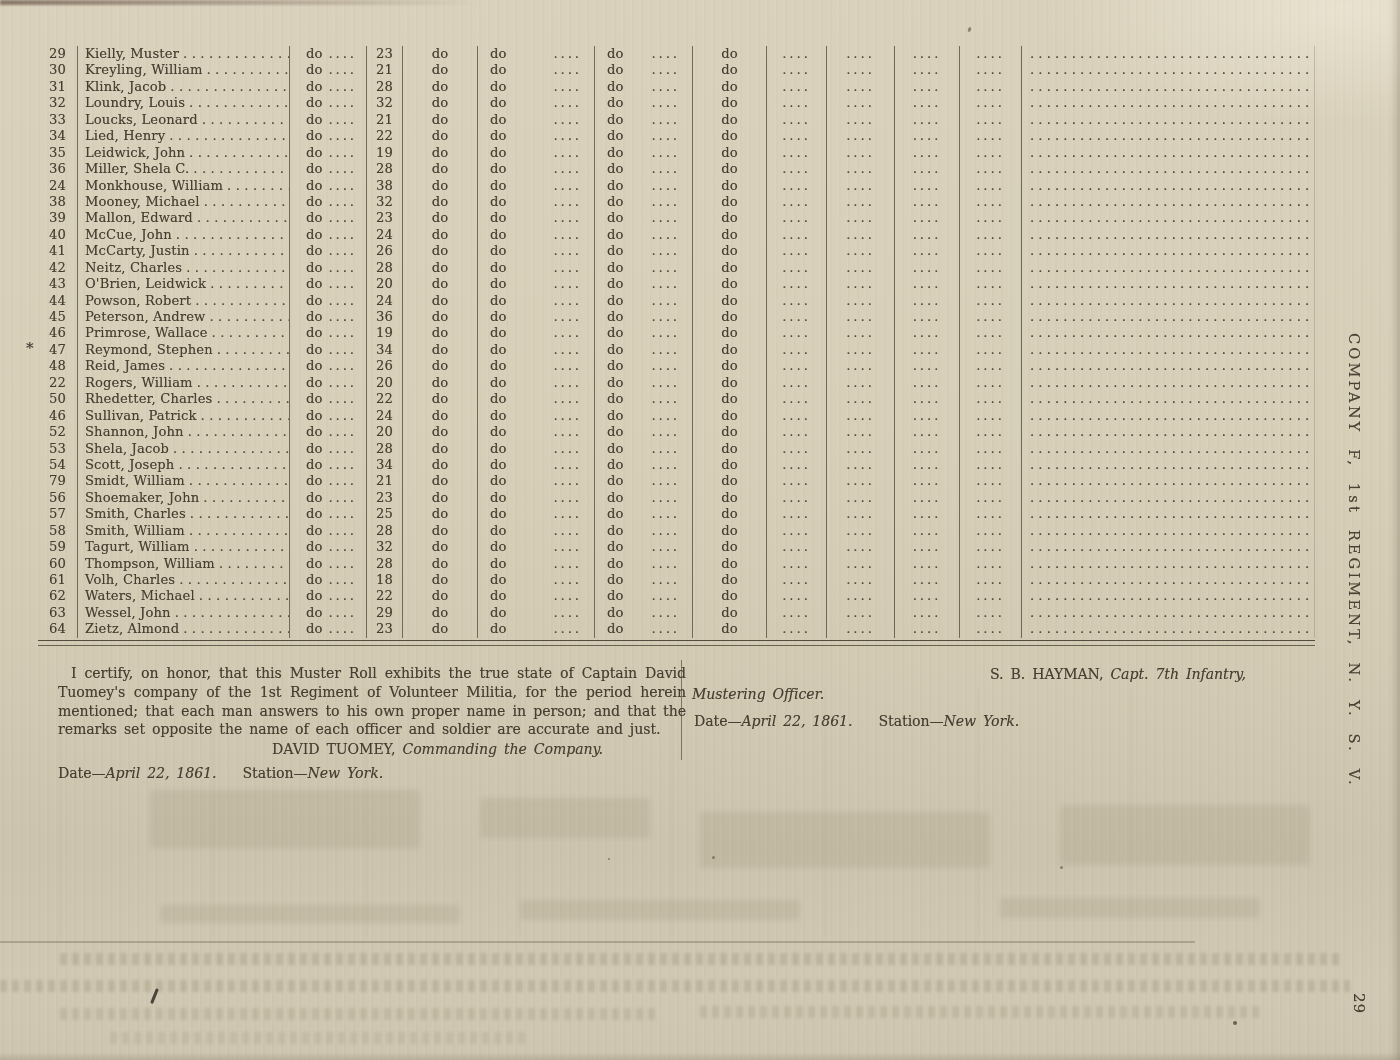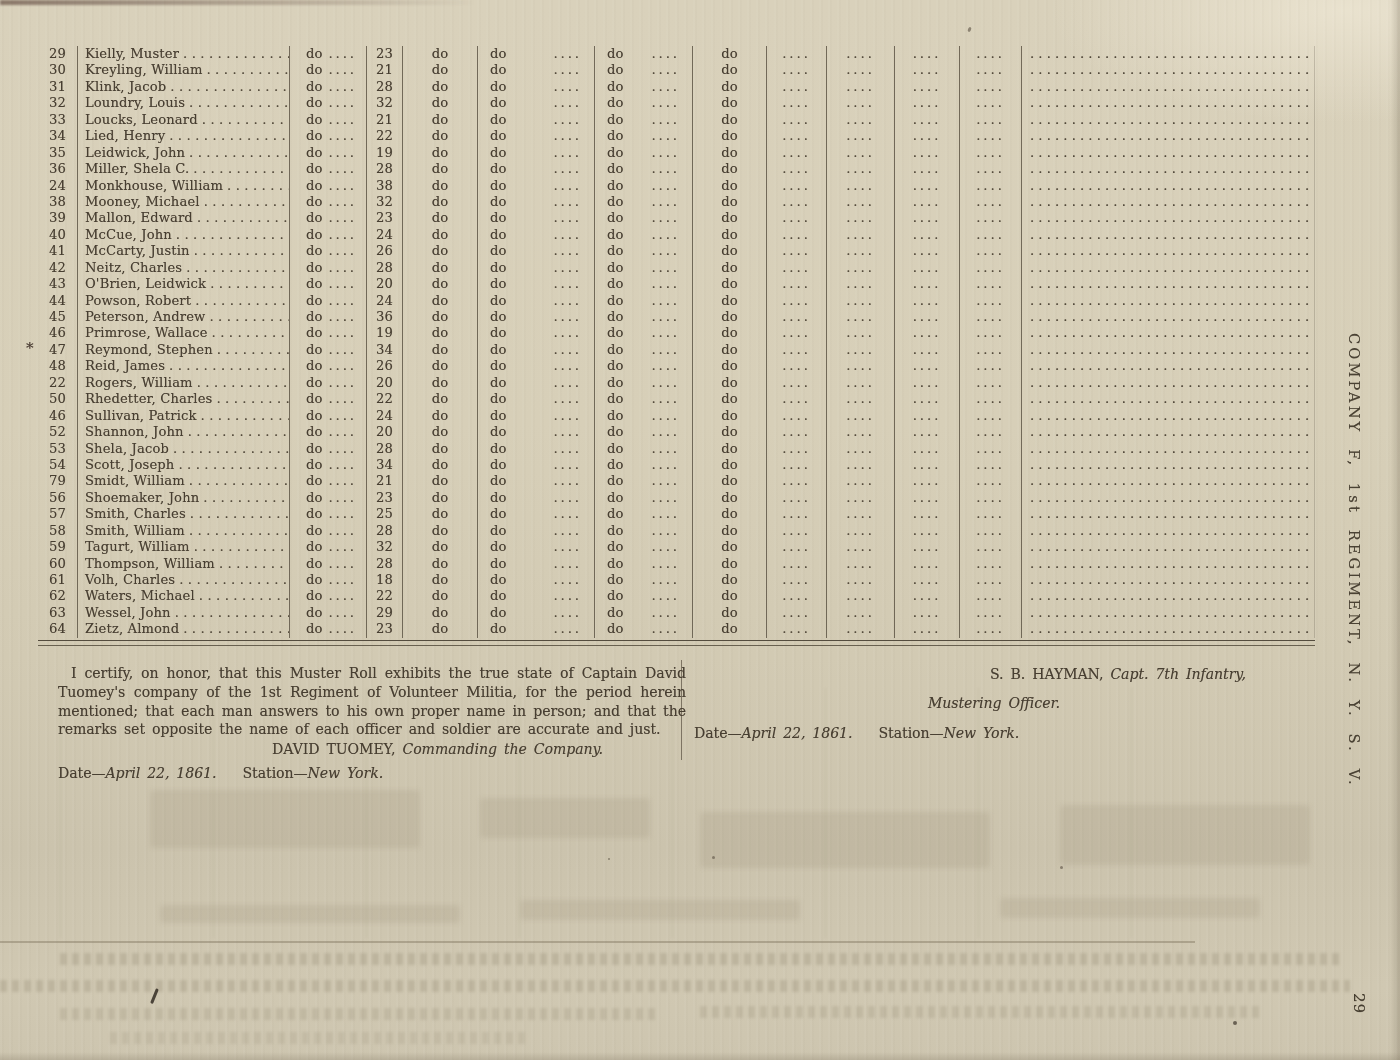--- a/index.html
+++ b/index.html
@@ -49,21 +49,21 @@
   #row-marker{ position:absolute; left:26px; top:339px; font-size:15px; color:#4a3c33;}
 
   
   .cert{ position:absolute; top:664px; font-size:14px; line-height:18.8px; text-align:justify; word-spacing:2.5px;}
   #cert-left{ left:58px; width:628px; }
   #cert-right{ left:690px; width:622px; }
   .cert .body{ text-indent:13px; margin:0; }
   .sigline{ margin:0.5px 0 0 0; white-space:nowrap; }
   #cert-left .sigline{ padding-left:214px; }
   #cert-right .sigline{ padding-left:300px; }
-  .sig-title2{ margin:11px; text-align:center; padding-right:14px; }
+  .sig-title2{ margin:2px; text-align:left; padding-right:14px; }
   .dateline{ margin:6px 0 0 0; white-space:nowrap; }
   #cert-right .dateline{ margin-top:8px; padding-left:4px;}
   .it{ font-style:italic; }
   .sp2{ display:inline-block; width:26px; }
   #cert-divider{ position:absolute; left:681px; top:660px; width:1px; height:100px; background:rgba(90,80,65,0.7); }
 
   
   #side-label{ position:absolute; left:1362px; top:333px; transform:rotate(90deg); transform-origin:0 0;
     white-space:nowrap; font-size:14.5px; letter-spacing:3.2px; word-spacing:7px; color:#4a4234; }
   #page-number{ position:absolute; left:1368px; top:993px; transform:rotate(90deg); transform-origin:0 0;

